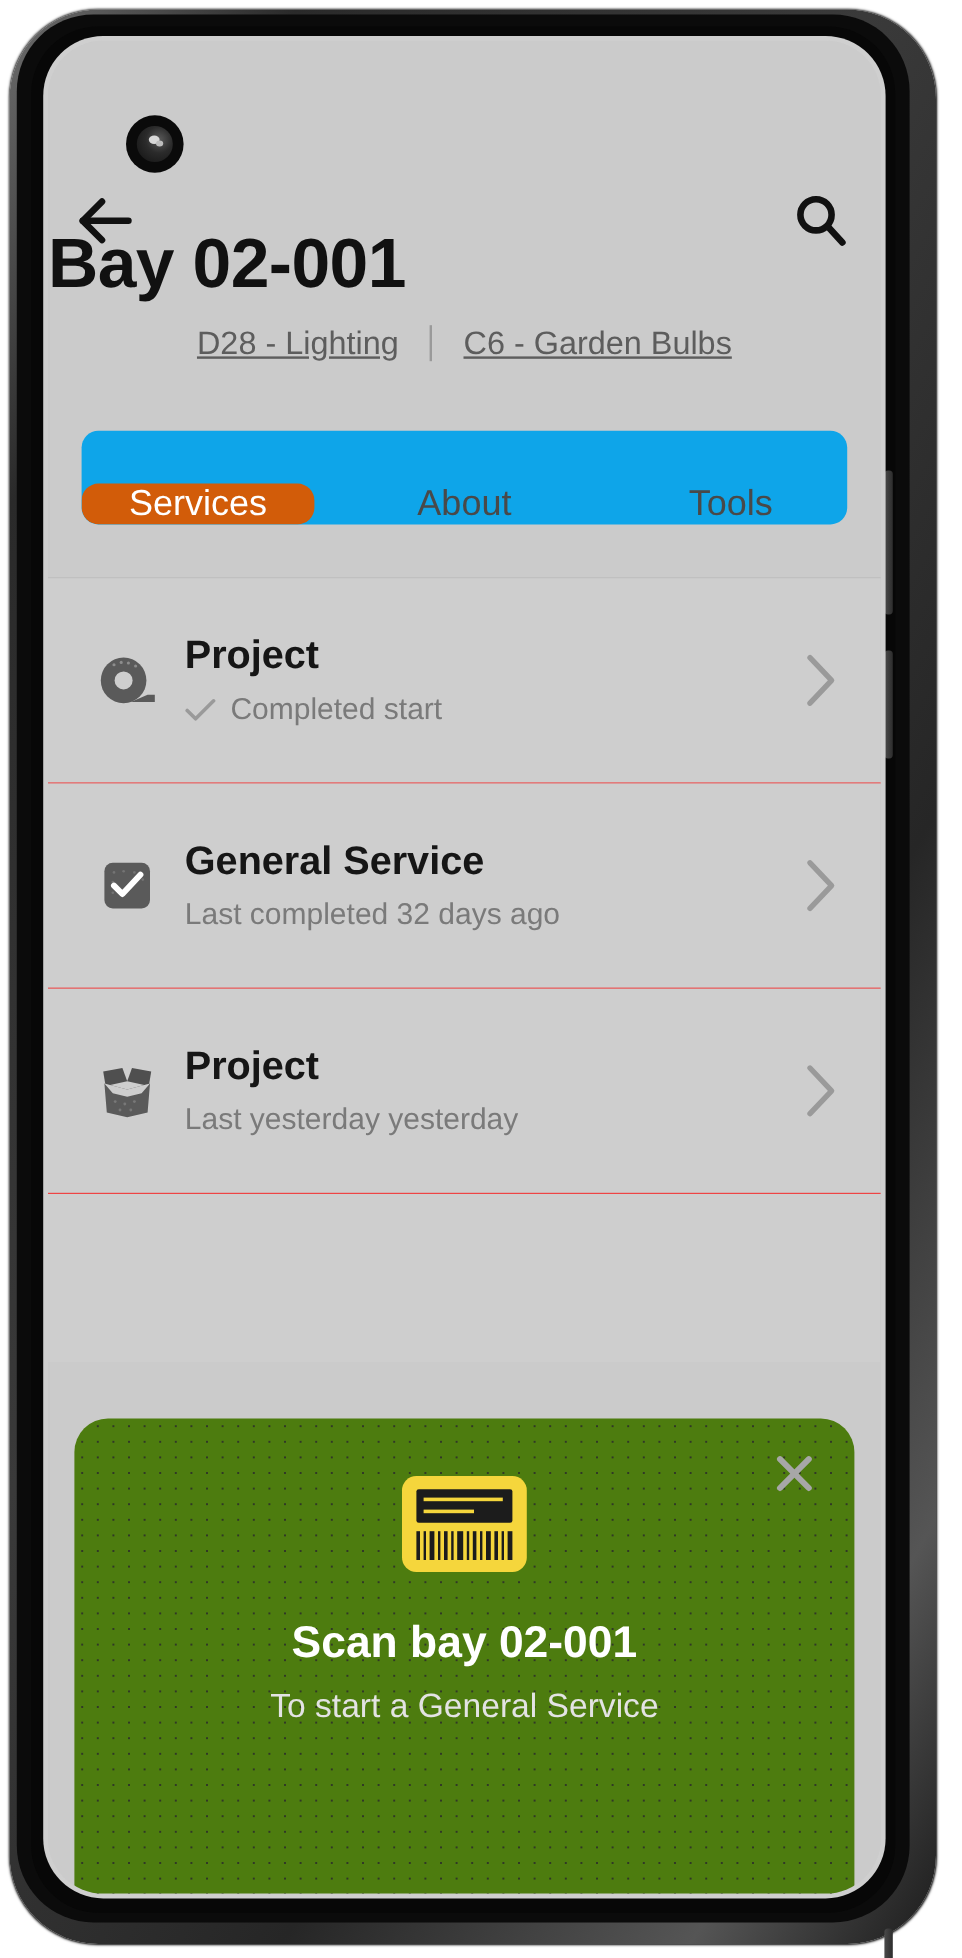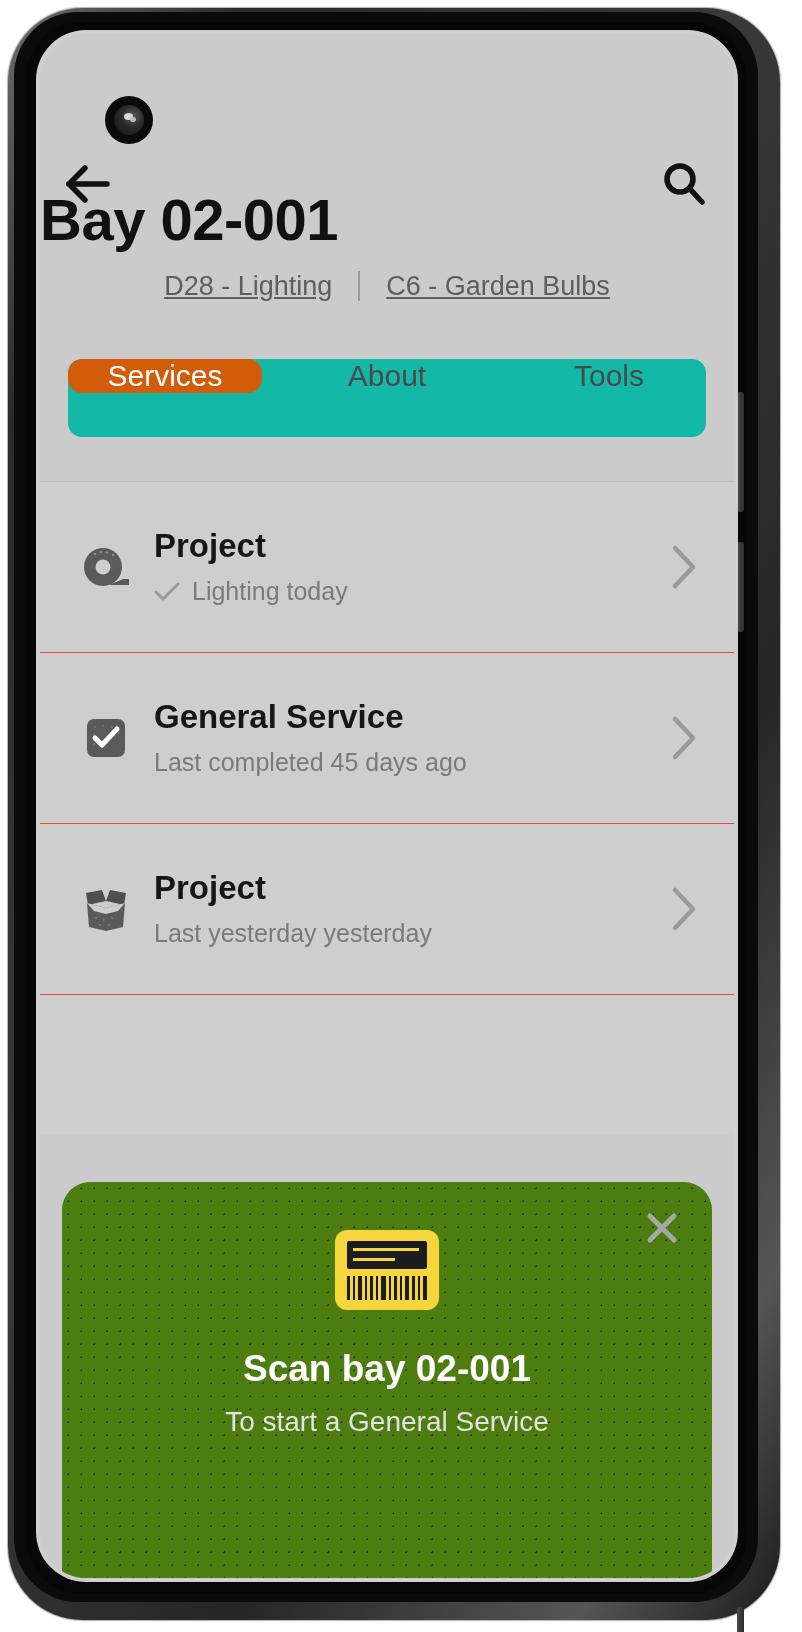--- a/index.html
+++ b/index.html
@@ -144,23 +144,23 @@
     width: 2px; height: 30px;
     background: #9a9a9a;
     display: inline-block;
   }
 
   
   .tabs {
     margin: 57px 28px 0 28px;
     height: 78px;
     border-radius: 14px;
-    background: #14b8a6;
+    background: #0ea5e9;
     display: flex;
-    align-items: flex-start;
+    align-items: flex-end;
     overflow: hidden;
     gap: 28px;
   }
   .tab {
     flex: 1;
     display: flex; align-items: center; justify-content: center;
     font-size: 30px;
     color: #494949;
   }
   .tab.active {
@@ -352,21 +352,21 @@
                   <circle cx="34" cy="14" r="1.3"></circle>
               </g>
             </svg>
           </div>
           <div class="txt">
             <div class="rowtitle">Project</div>
             <div class="rowsub">
               <svg width="26" height="22" viewBox="0 0 26 22" aria-hidden="true">
                 <polyline points="2,11 9,18 24,3" fill="none" stroke="#9a9a9a" stroke-width="3" stroke-linecap="round" stroke-linejoin="round"></polyline>
               </svg>
-              <span>Lighting today</span>
+              <span>Completed start</span>
             </div>
           </div>
           <div class="chev">
             <svg width="28" height="46" viewBox="0 0 28 46" aria-hidden="true">
               <polyline points="5,4 23,23 5,42" fill="none" stroke="#9a9a9a" stroke-width="4.5" stroke-linecap="round" stroke-linejoin="round"></polyline>
             </svg>
           </div>
         </div>
 
         <div class="row">
@@ -380,21 +380,21 @@
                   <circle cx="38" cy="20" r="1.1"></circle>
                 <circle cx="13" cy="22" r="1.1"></circle>
                   <circle cx="13" cy="31" r="1.1"></circle>
               </g>
               <polyline points="14,25 21,32 36,16" fill="none" stroke="#ffffff" stroke-width="5" stroke-linecap="round" stroke-linejoin="round"></polyline>
             </svg>
           </div>
           <div class="txt">
             <div class="rowtitle">General Service</div>
             <div class="rowsub">
-              <span>Last completed 45 days ago</span>
+              <span>Last completed 32 days ago</span>
             </div>
           </div>
           <div class="chev">
             <svg width="28" height="46" viewBox="0 0 28 46" aria-hidden="true">
               <polyline points="5,4 23,23 5,42" fill="none" stroke="#9a9a9a" stroke-width="4.5" stroke-linecap="round" stroke-linejoin="round"></polyline>
             </svg>
           </div>
         </div>
 
         <div class="row">

